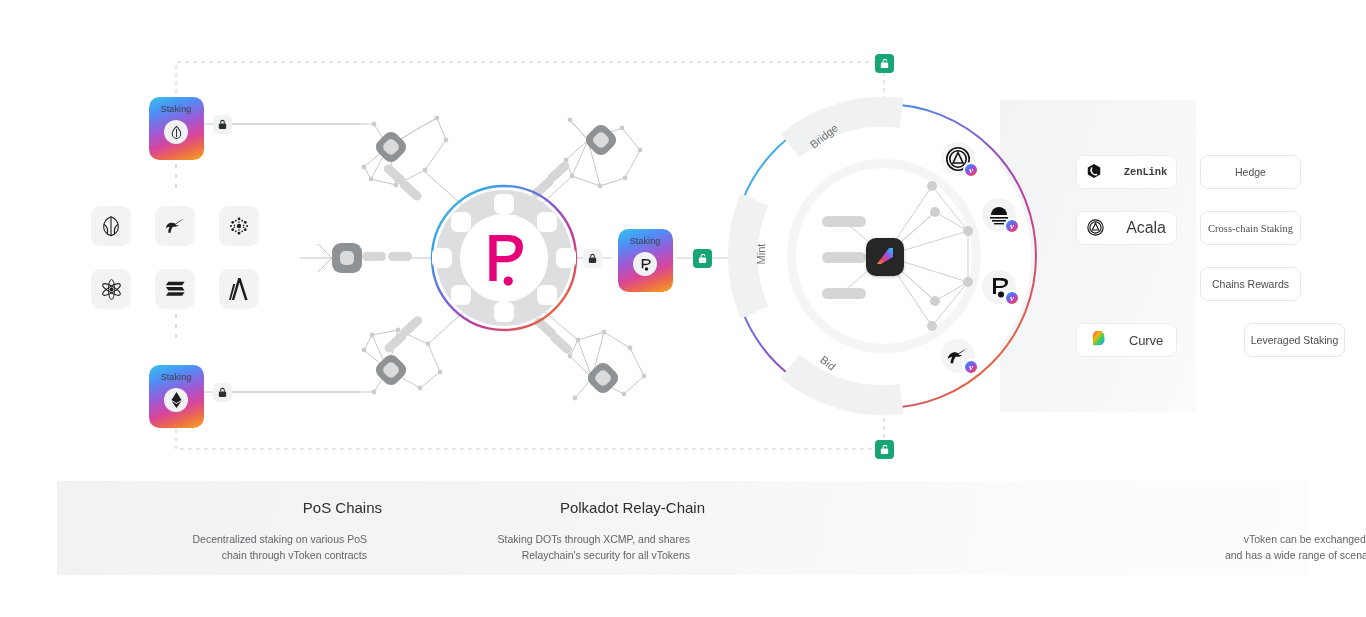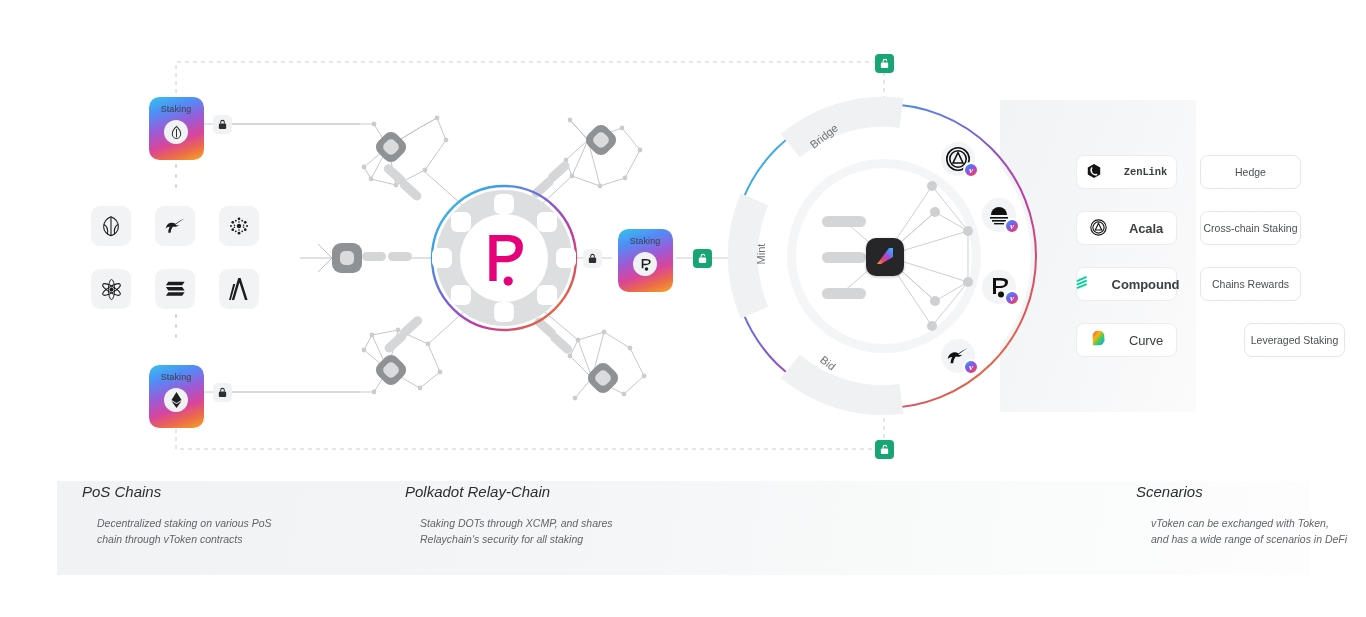--- a/index.html
+++ b/index.html
@@ -73,31 +73,31 @@
   
   .pill-card {
     position:absolute; height:34px; border-radius:8px;
     background:#fff; border:1px solid #eceded;
     display:flex; align-items:center; justify-content:center;
     gap:22px;
     font-size:11px; color:#3c4043;
   }
   .pill-card.logo-card { width:101px; left:1076px; }
   .pill-card.text-card { width:101px; left:1200px; border:1px solid #e6e7e8; background:#fff;}
-  .pill-card .cname { font-size:13px; font-weight:bold; letter-spacing:-.1px;}
+  .pill-card .cname { font-size:16px; font-weight:normal; letter-spacing:-.1px;}
   .pill-card .cname.mono { font-family:"Liberation Mono", monospace; font-weight:bold; font-size:10.5px;}
   .pill-card .cname.light { font-weight:normal; font-size:13px;}
   .pill-card .scn { font-size:10.5px; color:#4b4f52; white-space:nowrap; }
 
   
   #footer {
     position:absolute; left:57px; top:481px; width:1253px; height:94px;
     background:linear-gradient(100deg,#f1f2f3 0%,#f4f5f6 40%,#fafbfb 78%,#fdfdfd 100%);
   }
-  .foot-col { position:absolute; top:2px; width:300px; text-align:left;font-style:italic; }
+  .foot-col { position:absolute; top:18px; width:300px; text-align:right; }
   .foot-col h3 { margin:0 0 11px 0; font-size:15px; font-weight:normal; color:#2c2f31; }
   .foot-col p { margin:15px; font-size:10.5px; line-height:1.55; color:#616569; }
 
   
   .arc-label { position:absolute; font-size:11px; color:#6d7275; white-space:nowrap; }
 
   
   .vtok { position:absolute; width:34px; height:34px; }
   .vtok .disc {
     position:absolute; inset:0; border-radius:50%;
@@ -520,30 +520,20 @@
     <span>
       <svg width="17" height="17" viewBox="0 0 20 20">
         <circle cx="10" cy="10" r="9" fill="none" stroke="#111" stroke-width="1.3"></circle>
         <circle cx="10" cy="10" r="6.6" fill="none" stroke="#111" stroke-width="1.3"></circle>
         <path d="M10 5 L13.8 13 L6.2 13 Z" fill="none" stroke="#111" stroke-width="1.3"></path>
       </svg>
     </span>
     <span class="cname">Acala</span>
   </div>
 
-  <div class="pill-card logo-card" style="top:267px;">
-    <span>
-      <svg width="16" height="16" viewBox="0 0 18 18" fill="none" stroke="#00d395" stroke-width="2.1" stroke-linecap="round">
-        <path d="M4 6.5 L13.5 2.5"></path>
-        <path d="M4 10.5 L13.5 6.5"></path>
-        <path d="M4 14.5 L13.5 10.5"></path>
-      </svg>
-    </span>
-    <span class="cname">Compound</span>
-  </div>
 
   <div class="pill-card text-card" style="top:155px;">
     <span class="scn">Hedge</span>
   </div>
 
   <div class="pill-card logo-card" style="top:323px;">
     <span>
       <svg width="17" height="17" viewBox="0 0 18 18">
         <defs>
           <linearGradient id="cv" x1="0" y1="0" x2="1" y2="1">
@@ -551,21 +541,21 @@
             <stop offset="35%" stop-color="#ffb300"></stop>
             <stop offset="65%" stop-color="#2ecc71"></stop>
             <stop offset="100%" stop-color="#3498ff"></stop>
           </linearGradient>
         </defs>
         <path d="M3 15 L3 4 A6 6 0 0 1 15 7 A6 6 0 0 1 8 15 Z" fill="url(#cv)"></path>
       </svg>
     </span>
     <span class="cname light">Curve</span>
   </div>
-  <div class="pill-card text-card" style="top:211px;">
+  <div class="pill-card text-card" style="top:211px;font-family:Liberation Serif, serif;">
     <span class="scn">Cross-chain Staking</span>
   </div>
   <div class="pill-card text-card" style="top:267px;">
     <span class="scn">Chains Rewards</span>
   </div>
   <div class="pill-card text-card" style="top:323px;margin-left:44px;">
     <span class="scn">Leveraged Staking</span>
   </div>
 
   <div id="footer">
@@ -573,21 +563,21 @@
       <h3>PoS Chains</h3>
       <p>
         <span>Decentralized staking on various PoS</span><br>
         <span>chain through vToken contracts</span>
       </p>
     </div>
     <div class="foot-col" style="left:348px;">
       <h3>Polkadot Relay-Chain</h3>
       <p>
         <span>Staking DOTs through XCMP, and shares</span><br>
-        <span>Relaychain's security for all staking</span>
+        <span>Relaychain's security for all vTokens</span>
       </p>
     </div>
     <div class="foot-col" style="left:1079px;">
       <h3>Scenarios</h3>
       <p>
         <span>vToken can be exchanged with Token,</span><br>
         <span>and has a wide range of scenarios in DeFi</span>
       </p>
     </div>
   </div>

